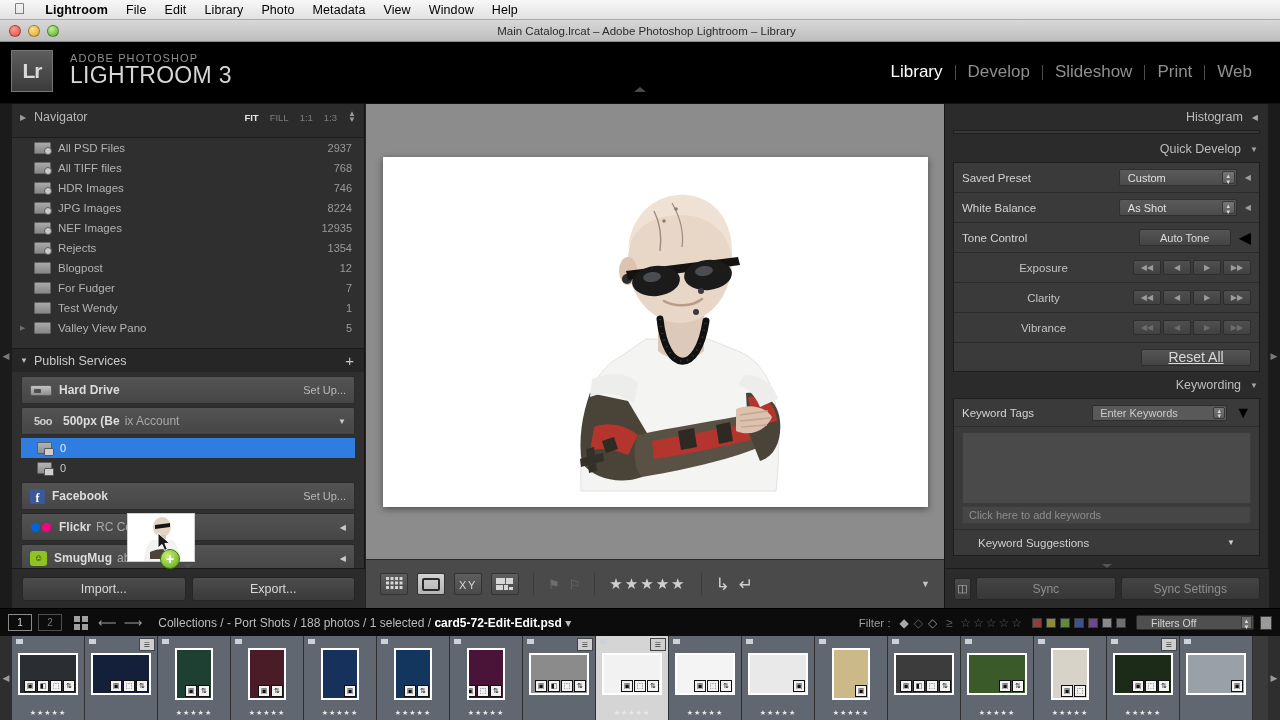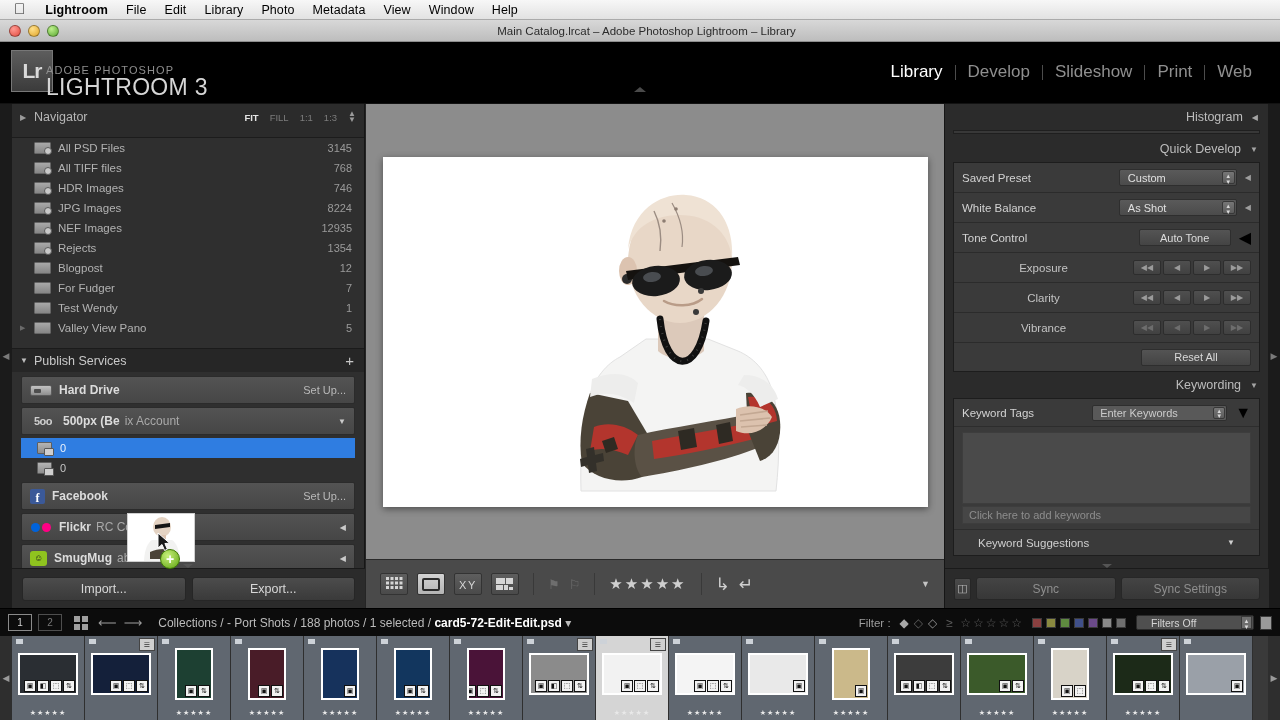--- a/index.html
+++ b/index.html
@@ -26,21 +26,21 @@
   .tl.g{ background:radial-gradient(circle at 35% 30%,#bdf08c,#5aa832); }
   .wtitle{ position:absolute; left:13px; right:0; text-align:center; font-size:11.5px; color:#2b2b2b; }
 
   
   .idplate{ position:absolute; left:0; top:42px; width:1280px; height:62px; background:#000;
      border-bottom:1px solid #121212; }
   .lrlogo{ position:absolute; left:11px; top:8px; width:42px; height:42px;
      background:linear-gradient(#5d5d5d,#3b3b3b); border:1px solid #777;
      color:#d9d9d9; font-size:21px; font-weight:bold; display:flex;
      align-items:center; justify-content:center; letter-spacing:-1px; }
-  .lrname{ position:absolute; left:46px; top:10px;margin-top:12px; }
+  .lrname{ position:absolute; left:70px; top:10px; }
   .lrname .small{ font-size:11px; color:#8e8e8e; letter-spacing:1.1px; }
   .lrname .big{ font-size:23px; color:#d6d6d6; letter-spacing:.3px; font-weight:300; margin-top:-2px;}
   .modules{ position:absolute; right:16px; top:20px; display:flex; align-items:center; gap:0; }
   .modules .mod{ font-size:17px; color:#8f8f8f; padding:0 12px; }
   .modules .mod.active{ color:#ffffff; }
   .modules .sep{ width:1px; height:15px; background:#4c4c4c; }
   .topnub{ position:absolute; left:50%; top:45px; margin-left:-6px; width:0;height:0;
     border-left:6px solid transparent;border-right:6px solid transparent;border-bottom:5px solid #4a4a4a;}
 
   
@@ -153,22 +153,22 @@
   .autobtn{ width:92px;height:17px; margin-left:auto; background:linear-gradient(#545454,#444);
      border:1px solid #2e2e2e;border-radius:2px;color:#dcdcdc;font-size:11px;
      display:flex;align-items:center;justify-content:center;}
   .nudge{ display:flex; gap:2px; width:118px; margin-left:auto; }
   .nudge b{ flex:1; height:15px; background:linear-gradient(#4f4f4f,#414141); border:1px solid #2d2d2d;
      border-radius:2px; color:#9b9b9b; font-size:8px; display:flex;align-items:center;justify-content:center;
      font-weight:normal;}
   .nudge.dim b{ color:#6d6d6d; }
   .resetrow{ display:flex; height:28px; align-items:center; padding:0 8px; }
   .resetbtn{ width:110px;height:17px;margin-left:auto;background:linear-gradient(#545454,#444);
-     border:1px solid #2e2e2e;border-radius:2px;color:#d9d9d9;font-size:11px;
-     display:flex;align-items:center;justify-content:center;}
+     border:1px solid #2e2e2e;border-radius:2px;color:#d9d9d9;font-size:14px;
+     display:flex;align-items:center;justify-content:center;text-decoration:underline;}
 
   .kw{ background:#3a3a3a; margin:0 8px; border:1px solid #1d1d1d; }
   .kwrow{ display:flex; align-items:center; height:28px; padding:0 8px; border-bottom:1px solid #2d2d2d;}
   .kwfield{ width:135px;height:16px;background:#595959;border:1px solid #2e2e2e; border-radius:2px;
      color:#cccccc; font-size:11px; display:flex;align-items:center;padding-left:7px;position:relative; margin-left:auto;}
   .kwbox{ height:72px; margin:5px 8px 2px 8px; background:#4a4a4a; border:1px solid #3d3d3d; }
   .kwadd{ height:18px; margin:0 8px 5px 8px; background:#464646; border:1px solid #3d3d3d;
      color:#8d8d8d; font-size:11px; display:flex;align-items:center; padding-left:6px;}
   .kwsug{ height:26px; display:flex; align-items:center; padding:0 24px; color:#cfcfcf; font-size:11.5px;
      border-top:1px solid #2d2d2d;}
@@ -295,21 +295,21 @@
           <span class="stepper">▲<br>▼</span>
         </span>
       </div>
       <div class="navbarline"></div>
 
       <div class="collections" id="collections-list">
           <div class="crow">
             <span class="tw"></span>
             <span class="ficon smart"></span>
             <span>All PSD Files</span>
-            <span class="cnt">3145</span>
+            <span class="cnt">2937</span>
           </div>
           <div class="crow">
             <span class="tw"></span>
             <span class="ficon smart"></span>
             <span>All TIFF files</span>
             <span class="cnt">768</span>
           </div>
           <div class="crow">
             <span class="tw"></span>
             <span class="ficon smart"></span>

